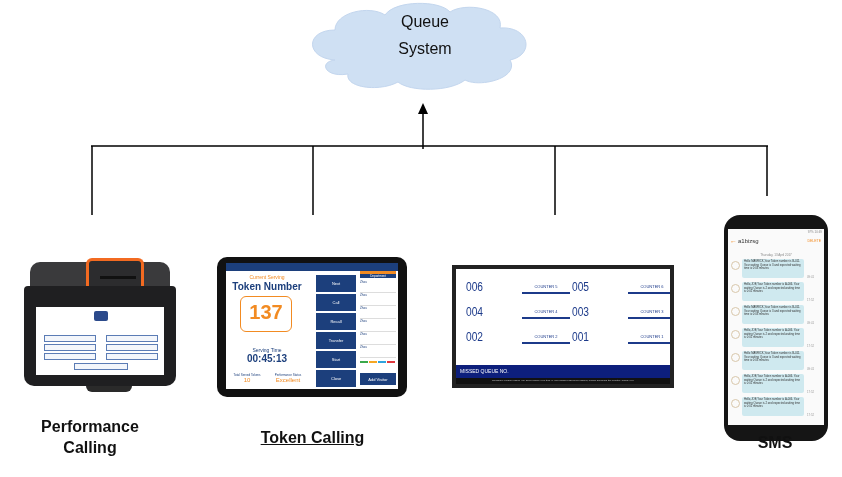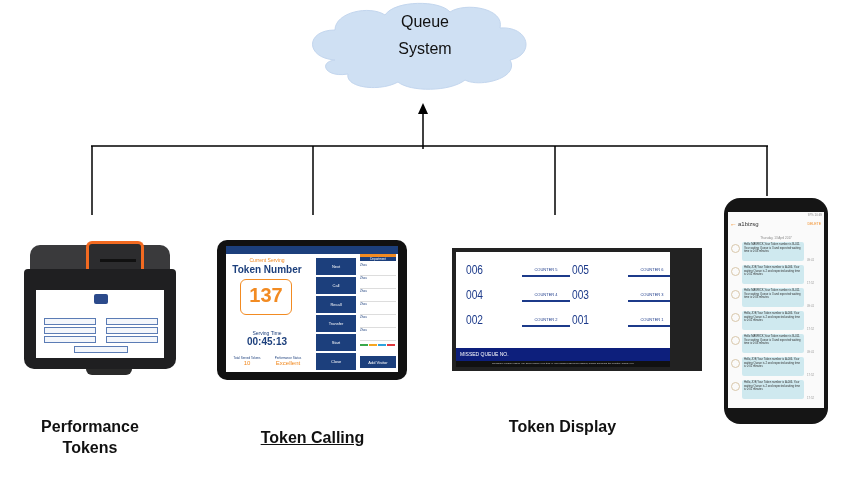--- a/index.html
+++ b/index.html
@@ -1,17 +1,17 @@
 <!DOCTYPE html>
 <html><head>
 <meta charset="utf-8">
 <style>
   html, body { margin:0; padding:0; background:#ffffff; }
   body { width:842px; height:477px; position:relative; overflow:hidden; font-family:"Liberation Sans", sans-serif; }
-  .abs { position:absolute; }
+  .abs { position:absolute;margin-top:17px; }
   svg.lines { position:absolute; left:0; top:0; }
   .cloud-text { position:absolute; left:330px; top:8px; width:190px; text-align:center; font-size:16px; line-height:27px; color:#111; font-family:"Liberation Sans", sans-serif; }
   .label { position:absolute; font-weight:bold; font-size:16px; line-height:21px; text-align:center; color:#111; }
 
   
   .kiosk { left:24px; top:245px; width:152px; height:130px; }
   .kiosk .top { position:absolute; left:6px; top:0; width:140px; height:26px; background:#3a3a3c; border-radius:10px 10px 0 0; }
   .kiosk .printer { position:absolute; left:62px; top:-4px; width:58px; height:30px; background:#2c2c2e; border:3px solid #f26a21; border-bottom:none; border-radius:6px 6px 0 0; box-sizing:border-box; }
   .kiosk .slot { position:absolute; left:76px; top:14px; width:36px; height:3px; background:#111; }
   .kiosk .body { position:absolute; left:0; top:24px; width:152px; height:100px; background:#1f1f21; border-radius:4px 4px 10px 10px; }
@@ -28,21 +28,21 @@
   .t-token { position:absolute; left:4px; top:18px; width:74px; font-size:10px; font-weight:bold; color:#1c3f7c; text-align:center; }
   .t-box { position:absolute; left:14px; top:33px; width:52px; height:36px; border:1.5px solid #f28b22; border-radius:6px; box-sizing:border-box; }
   .t-num { position:absolute; left:14px; top:38px; width:52px; text-align:center; font-size:20px; font-weight:bold; color:#f28b22; }
   .t-time { position:absolute; left:4px; top:90px; width:74px; text-align:center; font-size:10px; font-weight:bold; color:#1c3f7c; }
   .t-btn { position:absolute; left:90px; width:40px; height:17px; background:#1c3f7c; color:#fff; font-size:4px; display:flex; align-items:center; justify-content:center; }
   .t-side { position:absolute; left:134px; top:8px; width:36px; height:100px; }
   .t-item { position:absolute; left:0; width:36px; height:12px; border-bottom:1px solid #ddd; font-size:3px; color:#1c3f7c; }
   .t-add { position:absolute; left:134px; top:110px; width:36px; height:12px; background:#1c3f7c; color:#fff; font-size:4px; display:flex; align-items:center; justify-content:center; }
 
   
-  .display { left:452px; top:248px; width:250px; height:123px; background:#222; }
+  .display { left:452px; top:248px; width:222px; height:123px; background:#222; }
   .display .scr { position:absolute; left:4px; top:4px; width:214px; height:115px; background:#fff; overflow:hidden; }
   .d-num { position:absolute; font-size:12px; color:#1c3a8a; font-family:"Liberation Sans", sans-serif; transform:scaleX(0.85); transform-origin:left; }
   .d-cnt { position:absolute; font-size:4px; color:#1c3a8a; text-align:center; width:48px; }
   .d-line { position:absolute; height:2px; width:48px; background:#1c3a8a; }
   .d-missed { position:absolute; left:0; top:96px; width:214px; height:13px; background:#0d1f7c; color:#fff; font-size:5px; padding-left:4px; line-height:13px; box-sizing:border-box; }
   .d-ticker { position:absolute; left:0; top:109px; width:214px; height:6px; background:#111; color:#ccc; font-size:2.5px; text-align:center; line-height:6px; overflow:hidden; }
 
   
   .phone { left:724px; top:198px; width:104px; height:226px; background:#151515; border-radius:16px; }
   .phone .scr { position:absolute; left:4px; top:14px; width:96px; height:196px; background:#fafafa; overflow:hidden; }
@@ -192,22 +192,22 @@
     <div class="p-time" style="top:161px;">17:52</div>
 
     <div class="p-avatar" style="top:170px;"></div>
     <div class="p-msg" style="top:168px;">Hello,JOE,Your Token number is A-006. Your waiting Queue is 2 and expected waiting time is 0:01 minutes</div>
     <div class="p-time" style="top:184px;">17:52</div>
   </div>
 </div>
 
 <div class="label" style="left:30px;top:416px;width:120px;">
   <div>Performance</div>
-  <div>Tokens</div>
+  <div>Calling</div>
 </div>
 <div class="label" style="left:240px;top:427px;width:145px;text-decoration:underline;">
   <div>Token Calling</div>
 </div>
 <div class="label" style="left:495px;top:416px;width:135px;">
-  <div>Token Display</div>
 </div>
 <div class="label" style="left:710px;top:432px;width:130px;">
+  <div>SMS</div>
 </div>
 
 </body></html>

